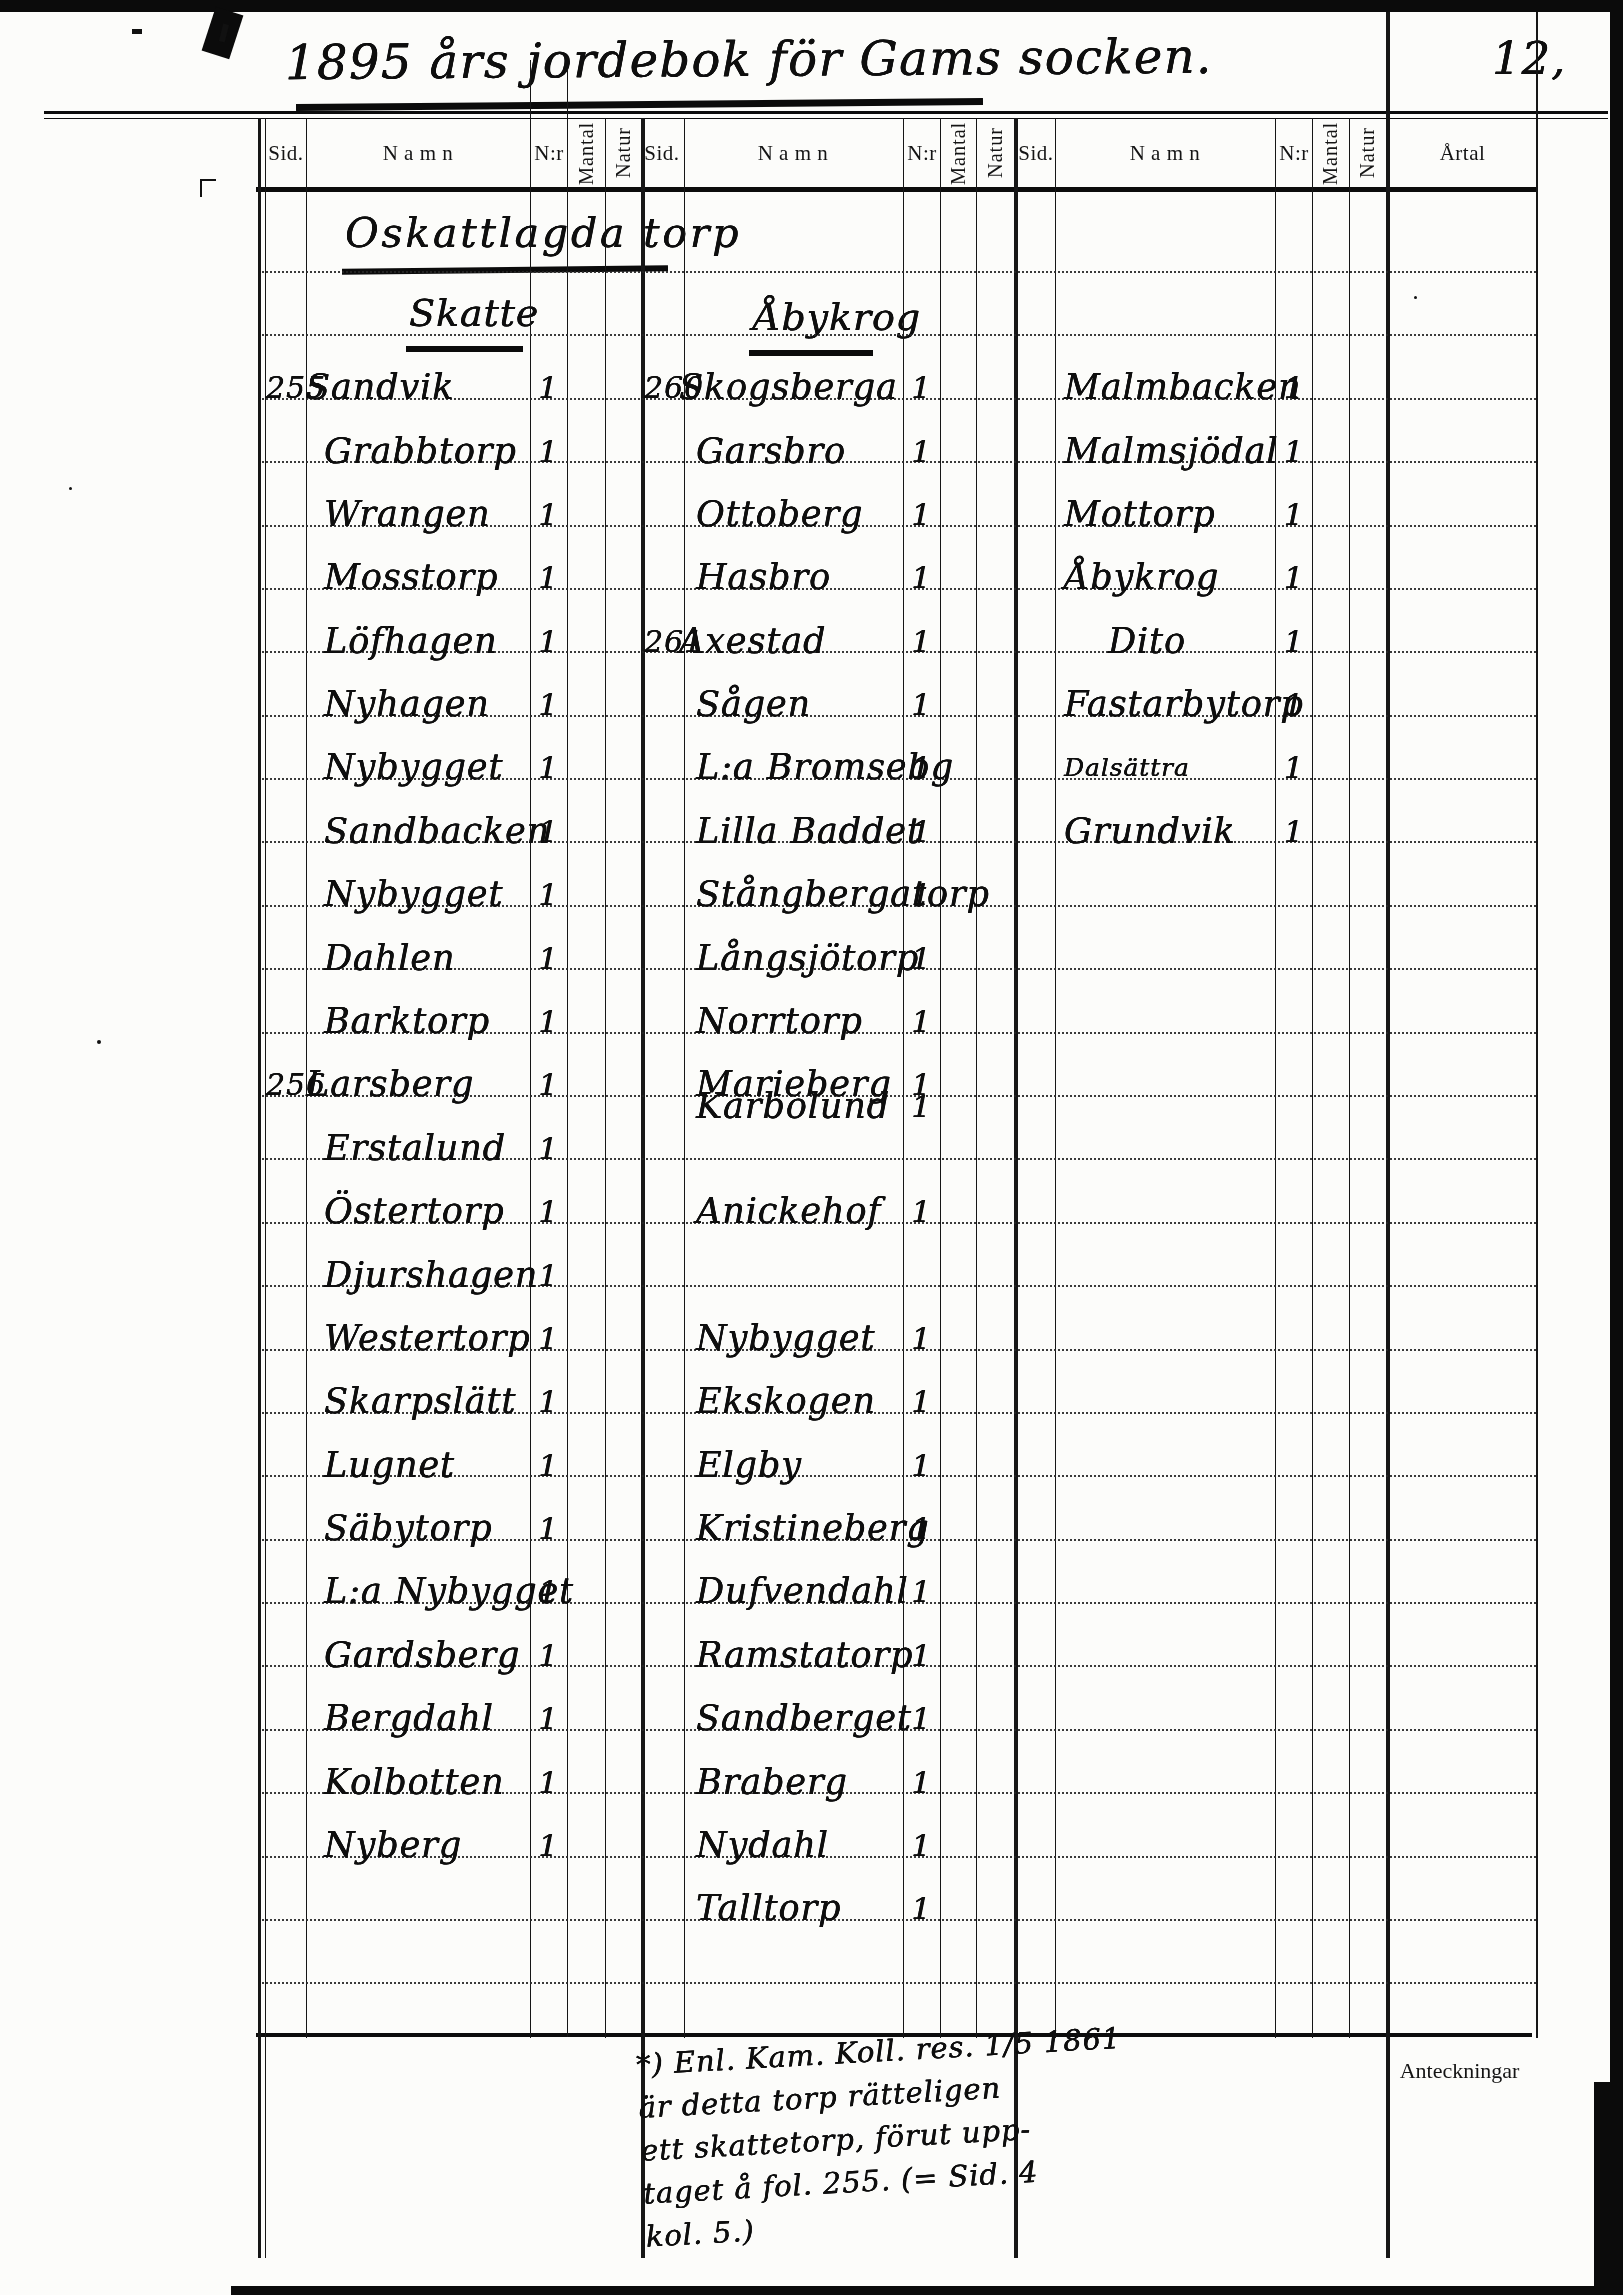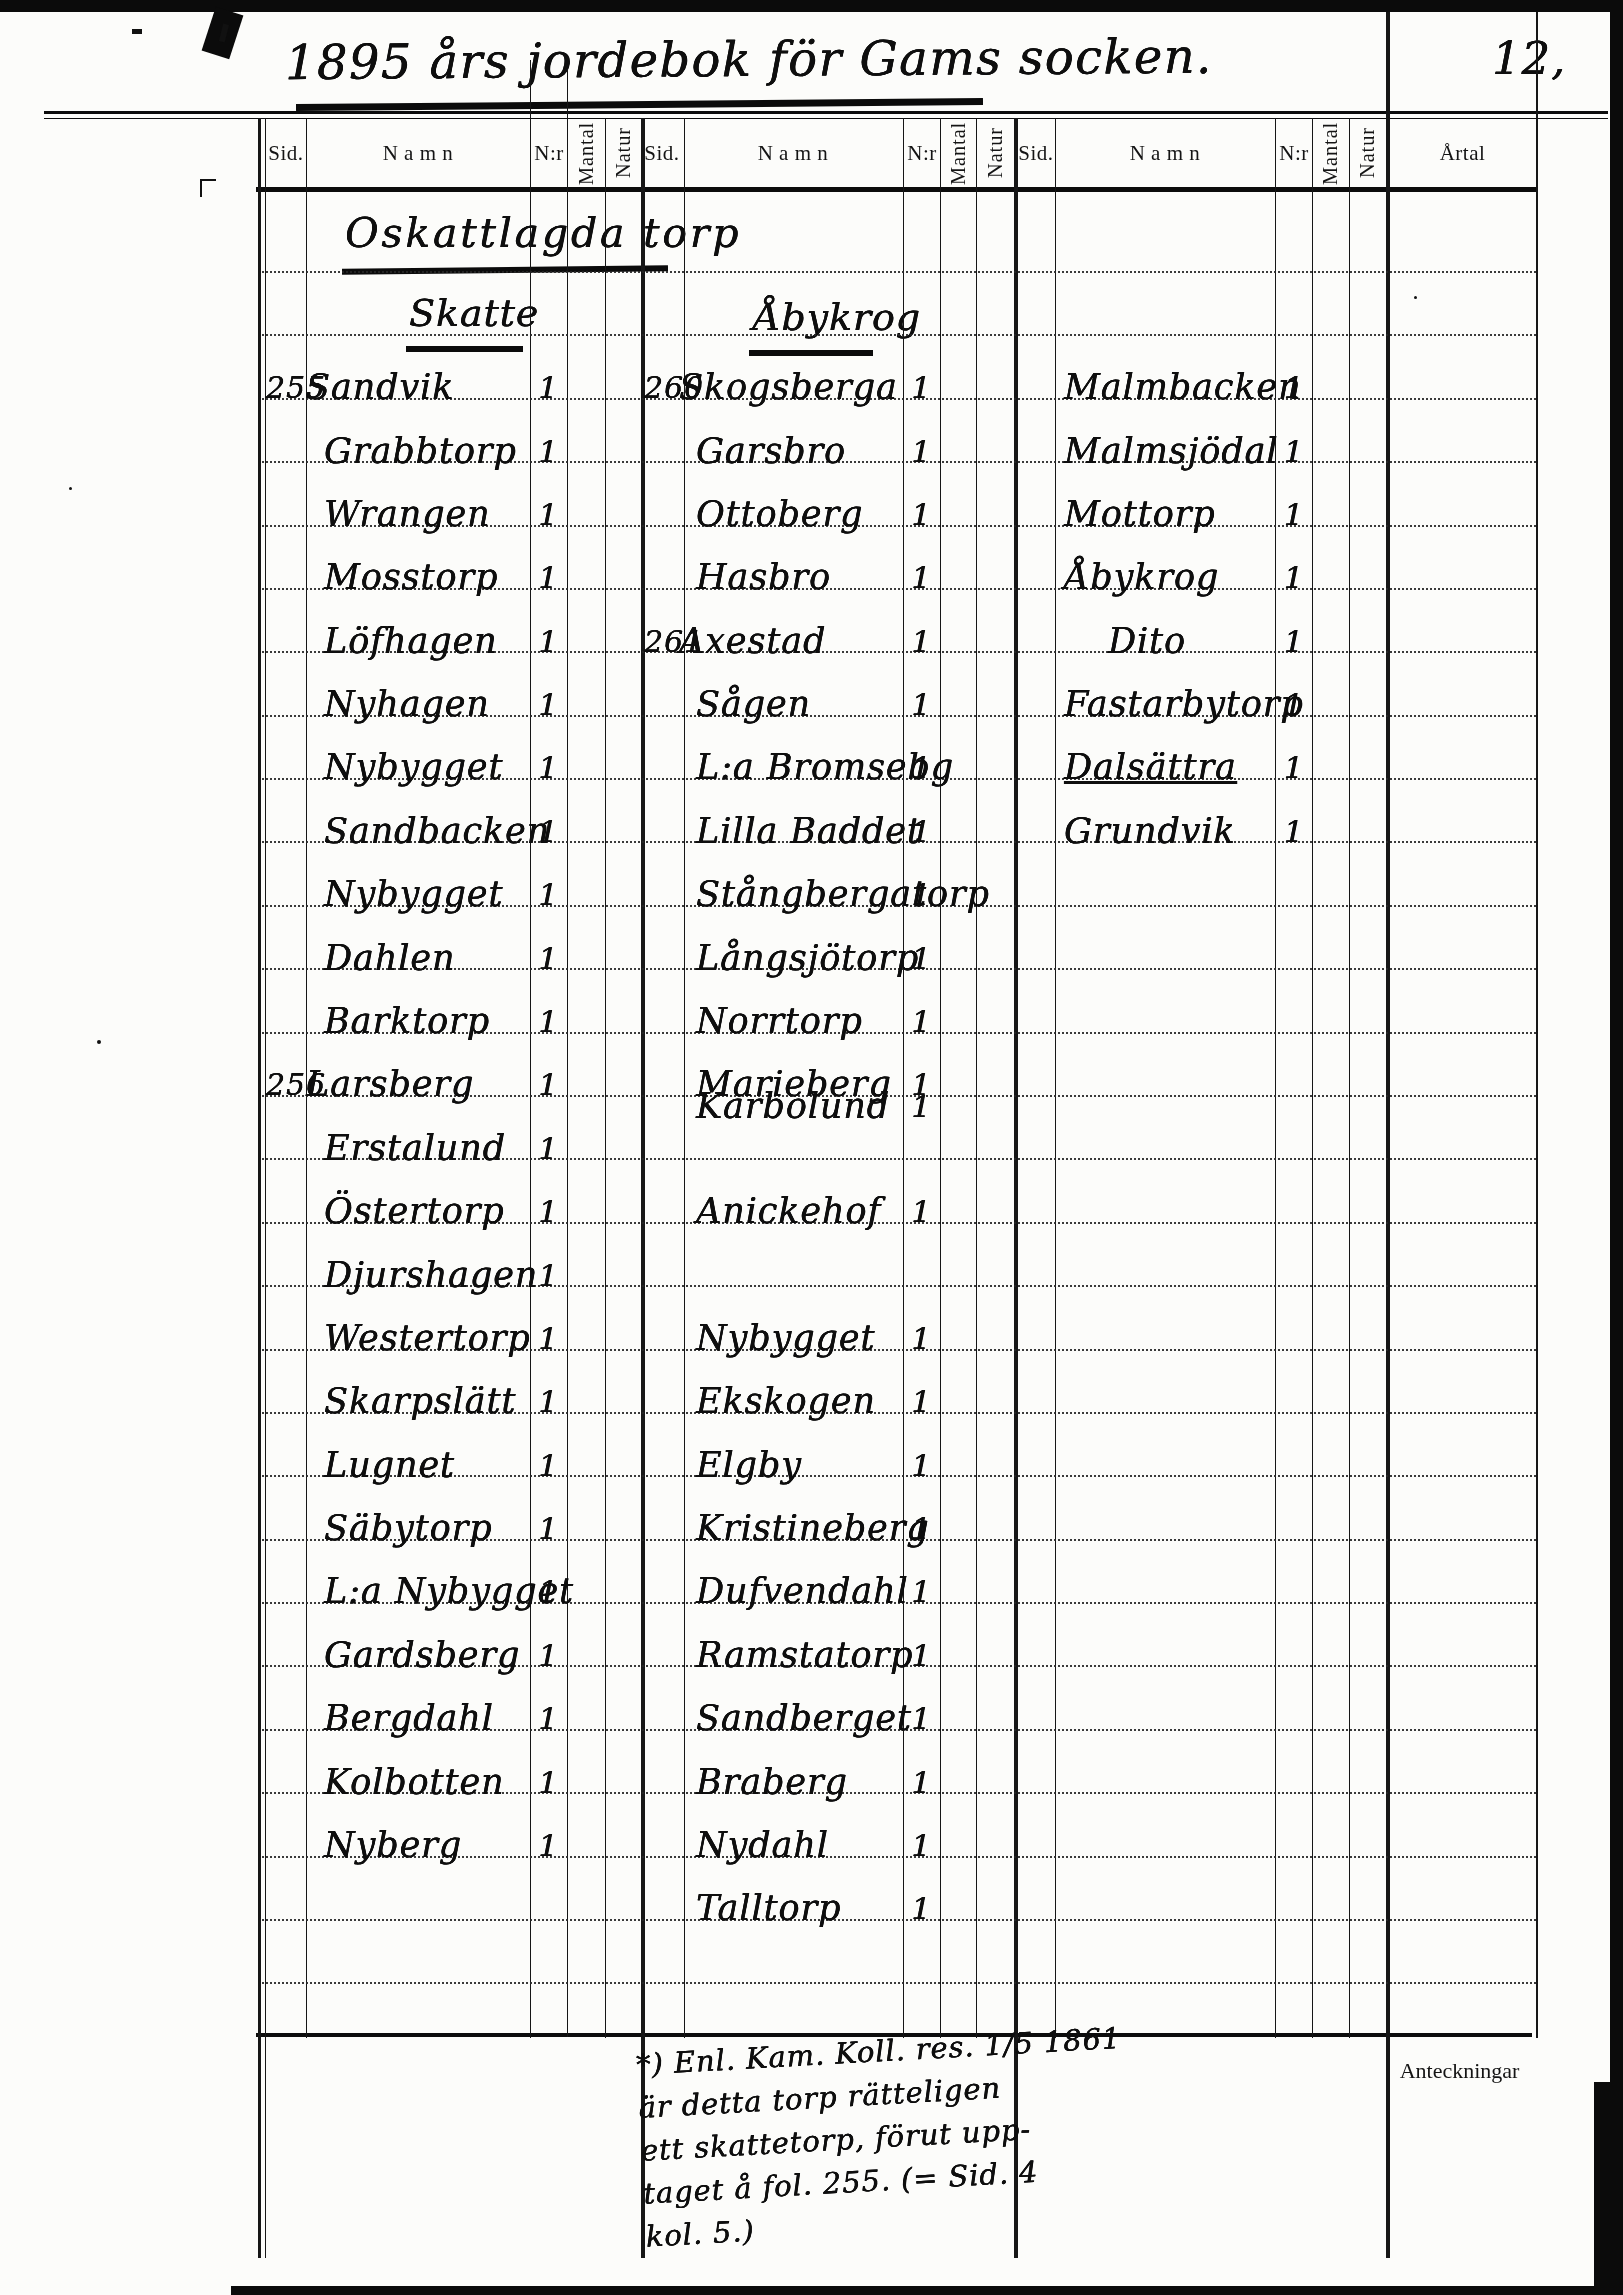--- a/index.html
+++ b/index.html
@@ -336,21 +336,21 @@
       </div>
       <div class="row-slot" style="top: 610px; left: 0px;">
         <div class="hw abs" style="left: 1108px; top: 0px; font-size: 35px; line-height: 63px;">Dito</div>
         <div class="hw abs" style="left: 1275px; width: 38px; top: 0px; font-size: 30.5px; line-height: 63px; text-align: center;">1</div>
       </div>
       <div class="row-slot" style="top: 673px; left: 0px;">
         <div class="hw abs" style="left: 1064px; top: 0px; font-size: 35px; line-height: 63px;">Fastarbytorp</div>
         <div class="hw abs" style="left: 1275px; width: 38px; top: 0px; font-size: 30.5px; line-height: 63px; text-align: center;">1</div>
       </div>
       <div class="row-slot" style="top: 736px; left: 0px;">
-        <div class="hw abs" style="left: 1064px; top: 0px; font-size: 35px; line-height: 63px; text-decoration: underline;">Dalsättra</div>
+        <div class="hw abs" style="left: 1064px; top: 0px; font-size: 25px; line-height: 63px;">Dalsättra</div>
         <div class="hw abs" style="left: 1275px; width: 38px; top: 0px; font-size: 30.5px; line-height: 63px; text-align: center;">1</div>
       </div>
       <div class="row-slot" style="top: 800px; left: 0px;">
         <div class="hw abs" style="left: 1064px; top: 0px; font-size: 35px; line-height: 63px;">Grundvik</div>
         <div class="hw abs" style="left: 1275px; width: 38px; top: 0px; font-size: 30.5px; line-height: 63px; text-align: center;">1</div>
       </div>
     </div>
 
   <div class="abs hw" style="left:635px;top:2044px;width:463px;transform:rotate(-3.2deg);transform-origin:left top;">
     <div class="fn-line">*) Enl. Kam. Koll. res. 1/5 1861</div>

